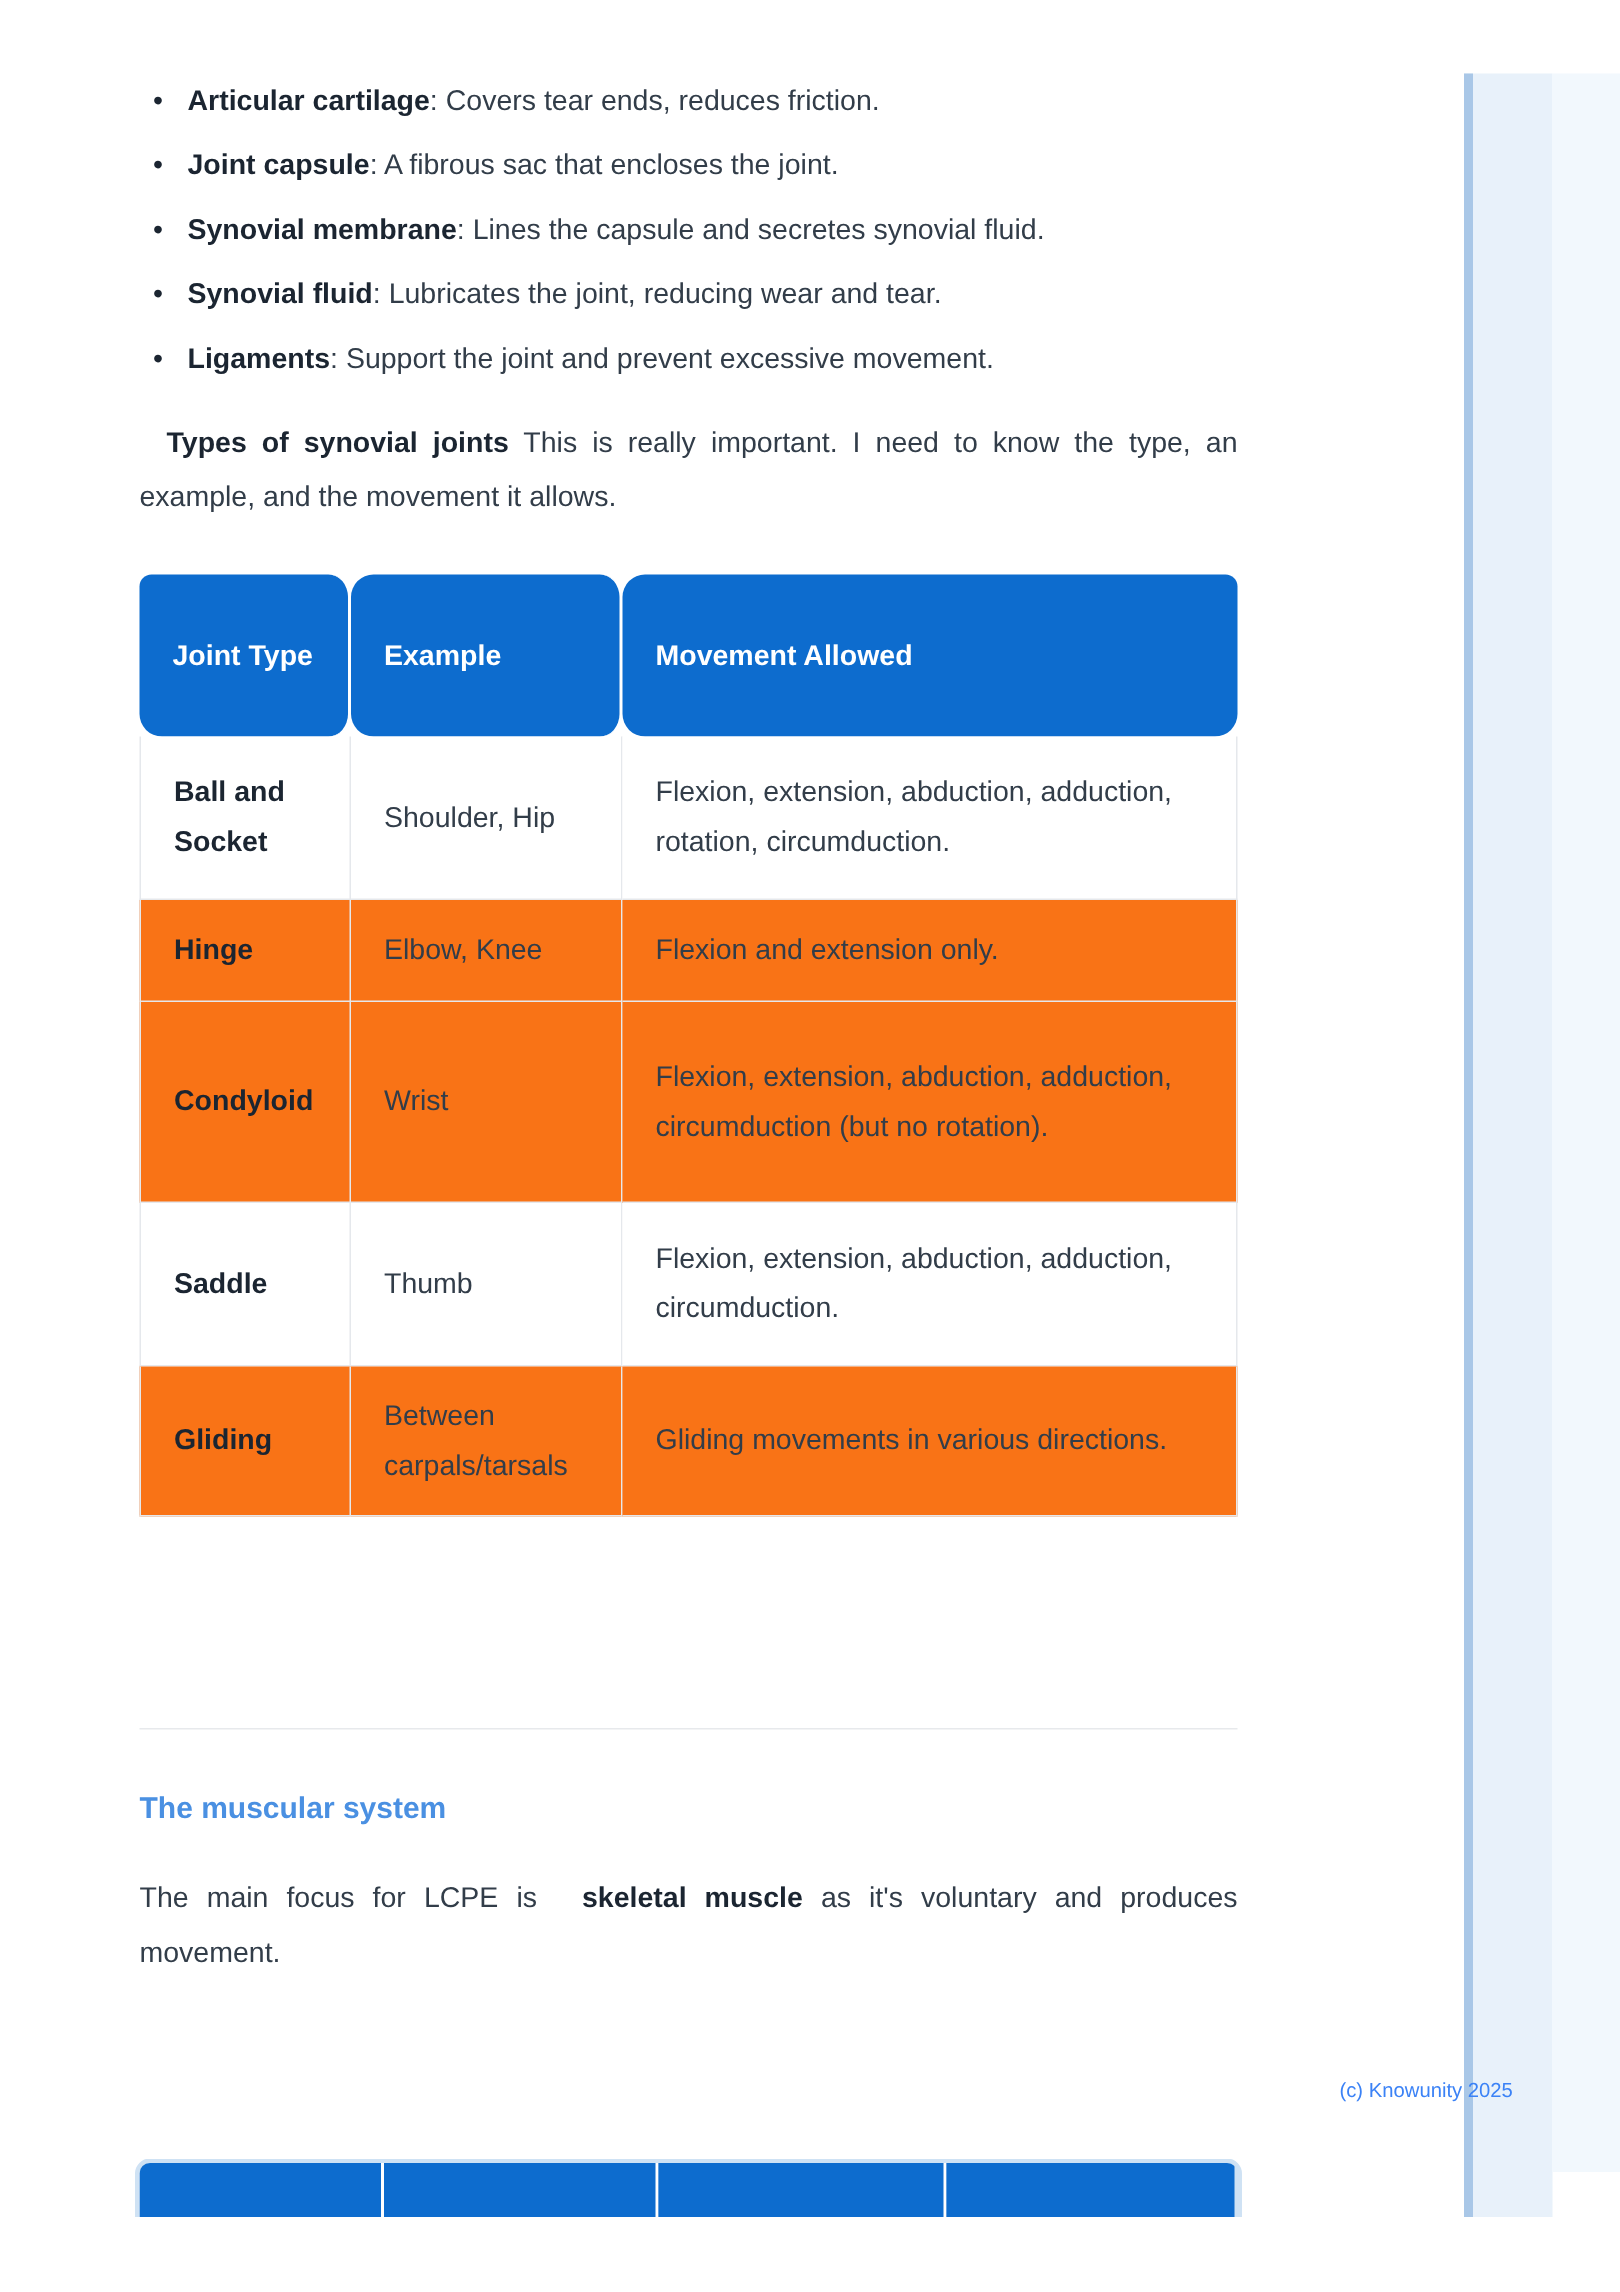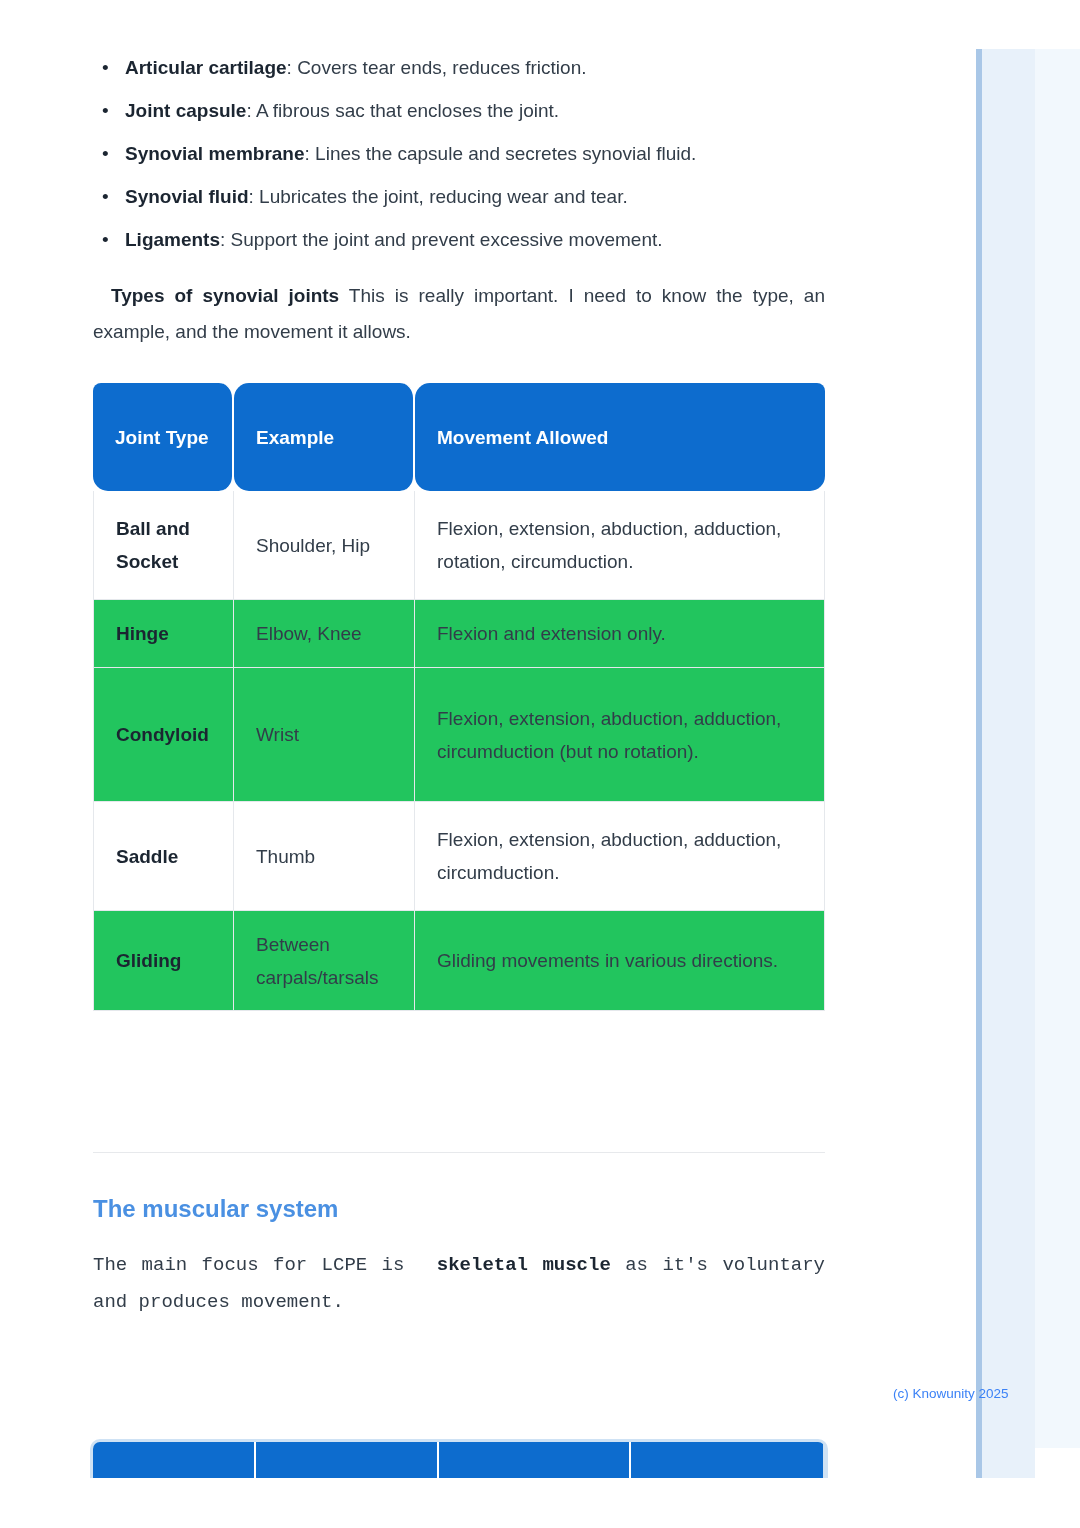--- a/index.html
+++ b/index.html
@@ -75,41 +75,41 @@
     line-height: 33px;
     color: #323d49;
     border-bottom: 1px solid #e5e8ec;
     border-right: 1px solid #e5e8ec;
   }
   table.joints td:first-child {
     border-left: 1px solid #e5e8ec;
     font-weight: bold;
     color: #1b2531;
   }
-  table.joints tr.alt td { background: #22c55e; }
+  table.joints tr.alt td { background: #f97316; }
   tr.h109 { height: 109px; }
   tr.h68  { height: 68px; }
   tr.h134 { height: 134px; }
   tr.h100 { height: 100px; }
 
   
   .divider {
     position: absolute;
     left: 93px; top: 1152px;
     width: 732px; height: 1px;
     background: #e7e9ec;
   }
   .section-heading {
     position: absolute;
     left: 93px; top: 1195px;
-    font-size: 24px;
+    font-size: 20px;
     font-weight: bold;
     color: #4a90e2;
   }
-  .p1 { top: 1247px; line-height: 37px; font-family: Liberation Mono, monospace; }
+  .p1 { top: 1247px; line-height: 37px; }
   .p2 { top: 1340px; line-height: 34px; }
 
   
   .fibre-bar {
     position: absolute;
     left: 90px; top: 1439px;
     width: 738px; height: 39px;
     border: 3px solid #cfe2f4;
     border-bottom: none;
     border-radius: 10px 10px 0 0;

